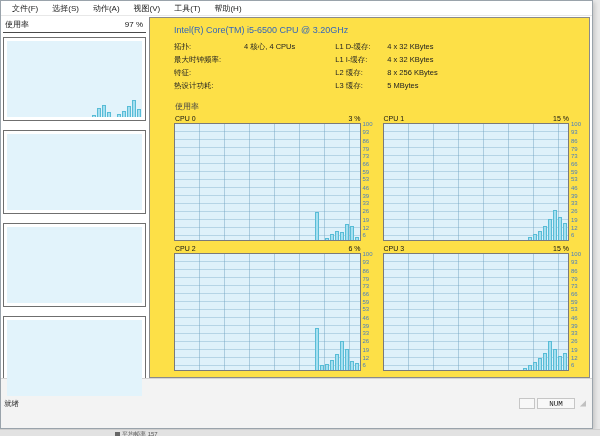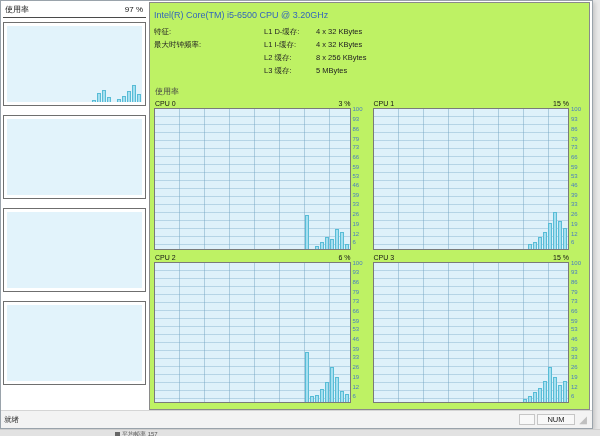--- a/index.html
+++ b/index.html
@@ -31,21 +31,21 @@
   
   .content{flex:1;display:flex;padding:1px 2px 0 2px;gap:3px;min-height:0;}
   
   .sidebar{width:143px;flex:0 0 auto;display:flex;flex-direction:column;min-height:0;}
   .sidebar-header{display:flex;justify-content:space-between;align-items:center;
     padding:2px 3px 2px 2px;border-bottom:1px solid #4a4a4a;font-size:8px;color:#111;}
   .sidebar-panels{flex:1;display:flex;flex-direction:column;gap:9px;padding-top:4px;min-height:0;}
   .side-panel{height:84px;flex:0 0 auto;border:1px solid #6f6f6f;background:#fff;padding:3px;box-sizing:border-box;}
   .side-panel .inner{width:100%;height:100%;background:#e2f3fb;position:relative;overflow:hidden;}
   
-  .main{flex:1;border:1px solid #8a8a8a;background:#bef264;padding:4px 6px 6px 4px;
+  .main{flex:1;border:1px solid #8a8a8a;background:#fde047;padding:4px 6px 6px 24px;
     display:flex;flex-direction:column;min-width:0;min-height:0;box-sizing:border-box;}
   .cpu-title{font-size:9px;color:#3366bb;margin:3px 0 7px 0;}
   .info-grid{display:flex;gap:40px;font-size:7.5px;color:#222;}
   .info-col{display:flex;flex-direction:column;gap:3px;}
   .info-row{display:flex;}
   .info-label{width:70px;flex:0 0 auto;}
   .info-col.right .info-label{width:52px;}
   .info-value{white-space:nowrap;}
   .section-title{font-size:8px;color:#444;margin:10px 0 3px 1px;}
   .charts-grid{flex:1;display:grid;grid-template-columns:1fr 1fr;grid-template-rows:1fr 1fr;
@@ -60,39 +60,47 @@
       repeating-linear-gradient(to right, transparent 0 24px, rgba(110,160,190,.45) 24px 25px),
       repeating-linear-gradient(to bottom, transparent 0 7px, rgba(120,170,200,.40) 7px 8px);
     overflow:hidden;}
   .plot.mini{background-image:none;background-color:#e2f3fb;border:none;}
   .ticks{position:relative;width:14px;flex:0 0 auto;}
   .tick{position:absolute;left:2px;font-size:6px;line-height:6px;color:#4a7fc0;transform:translateY(-35%);}
   .bars{position:absolute;right:1px;bottom:0;height:100%;display:flex;align-items:flex-end;gap:1px;}
   .bar{width:4px;background:#a5dff0;border:1px solid #58bcd6;border-bottom:none;box-sizing:border-box;}
   
   .statusbar{height:17px;flex:0 0 auto;display:flex;align-items:center;background:#f3f3f3;
-    border-top:1px solid #d5d5d5;font-size:7.5px;color:#333;padding:0 3px;}
+    border-top:1px solid #d5d5d5;font-size:7.5px;color:#333;padding:16px 3px;font-family:Liberation Mono, monospace;}
   .status-right{margin-left:auto;display:flex;align-items:center;gap:2px;}
   .status-box{height:11px;border:1px solid #c6c6c6;background:#f8f8f8;box-sizing:border-box;
     display:flex;align-items:center;justify-content:center;}
   .status-box.empty{width:16px;}
   .status-box.num{width:38px;font-size:7.5px;color:#222;}
   .resize-grip{width:12px;height:12px;color:#c0c0c0;font-size:10px;line-height:12px;text-align:center;}
   
   .bg-strip{position:absolute;left:0;bottom:0;width:600px;height:7px;background:#e2e2e2;
     border-top:1px solid #cfcfcf;box-sizing:border-box;overflow:hidden;}
   .bg-strip-text{position:absolute;left:115px;top:0px;font-size:6px;color:#555;display:flex;align-items:center;gap:2px;}
   .bg-strip-icon{width:5px;height:5px;background:#666;display:inline-block;}
 </style>
 </head>
 <body>
 
 <div class="window">
 
 
+  <div class="menubar">
+    <span class="menu-item">文件(F)</span>
+    <span class="menu-item">选择(S)</span>
+    <span class="menu-item">动作(A)</span>
+    <span class="menu-item">视图(V)</span>
+    <span class="menu-item">工具(T)</span>
+    <span class="menu-item">帮助(H)</span>
+  </div>
 
   <div class="content">
 
     <div class="sidebar">
       <div class="sidebar-header">
         <span>使用率</span>
         <span>97 %</span>
       </div>
       <div class="sidebar-panels">
         <div class="side-panel">
@@ -122,25 +130,33 @@
         </div>
       </div>
     </div>
 
     <div class="main">
       <div class="cpu-title">Intel(R) Core(TM) i5-6500 CPU @ 3.20GHz</div>
 
       <div class="info-grid">
         <div class="info-col left">
           <div class="info-row">
+            <span class="info-label">拓扑:</span>
+            <span class="info-value">4 核心, 4 CPUs</span>
+          </div>
+          <div class="info-row">
+            <span class="info-label">最大时钟频率:</span>
+            <span class="info-value"></span>
+          </div>
+          <div class="info-row">
             <span class="info-label">特征:</span>
             <span class="info-value"></span>
           </div>
           <div class="info-row">
-            <span class="info-label">最大时钟频率:</span>
+            <span class="info-label">热设计功耗:</span>
             <span class="info-value"></span>
           </div>
         </div>
         <div class="info-col right">
           <div class="info-row">
             <span class="info-label">L1 D-缓存:</span>
             <span class="info-value">4 x 32 KBytes</span>
           </div>
           <div class="info-row">
             <span class="info-label">L1 I-缓存:</span>

